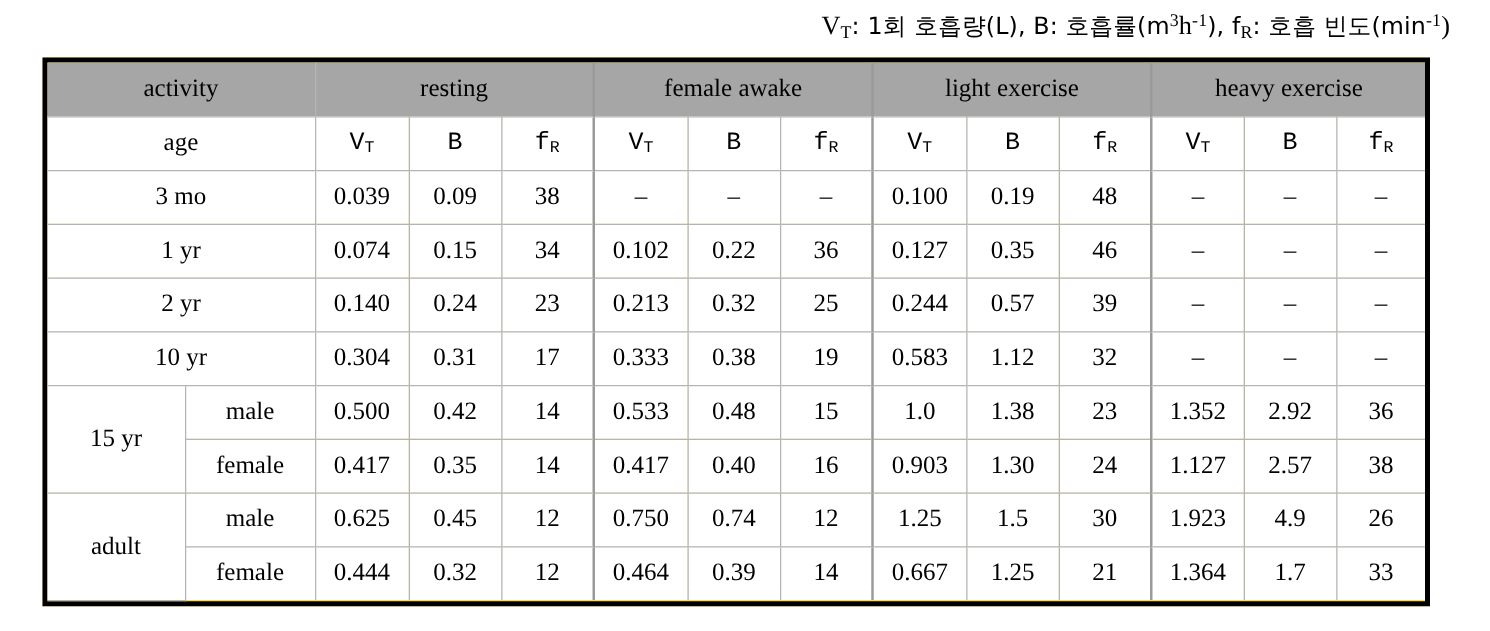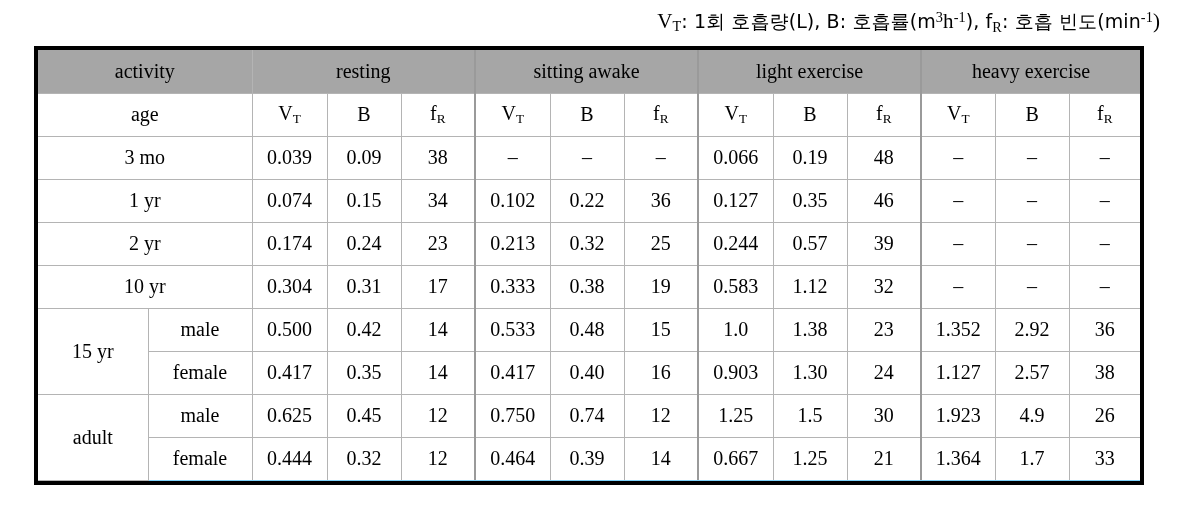--- a/index.html
+++ b/index.html
@@ -39,21 +39,21 @@
   .kr { font-family: "DejaVu Sans", "Liberation Sans", sans-serif; font-size: 19px; }
 
   
   .table-wrap {
     position: absolute;
     left: 34px;
     top: 46px;
     width: 1110px;
     border: 4px solid #000000;
     box-sizing: border-box;
-    background: #7dd3fc;
+    background: #fde047;
   }
   table.main {
     border-collapse: collapse;
     width: 100%;
     table-layout: fixed;
   }
   table.main td, table.main th {
     border: 1px solid #b4b4b4;
     font-weight: normal;
     text-align: center;
@@ -74,20 +74,21 @@
   table.main tr:last-child > td { border-bottom: none; }
 
   .hdr-group {
     background: #a6a6a6 !important;
     height: 45px;
     font-size: 21px;
   }
   .hdr-sub {
     height: 45px;
     font-size: 21px;
+    font-family: Liberation Mono, monospace;
   }
   .age-head { font-size: 21px; }
 
   .grp-sep { border-left: 2px solid #9a9a9a !important; }
   .grp-sep-first { border-left: none !important; }
 
   td.agecell { font-size: 21px; }
   td.sexcell { font-size: 21px; }
   .num { font-size: 20px; }
   .dash { font-size: 20px; }
@@ -119,21 +120,21 @@
           <col style="width:74px">
         <col style="width:74px">
           <col style="width:74px">
           <col style="width:71px">
       </colgroup>
       <tbody id="tbody-root">
 
       <tr>
             <th class="hdr-group" colspan="2">activity</th>
             <th class="hdr-group grp-sep-first" colspan="3">resting</th>
-            <th class="hdr-group grp-sep" colspan="3">sitting awake</th>
+            <th class="hdr-group grp-sep" colspan="3">female awake</th>
             <th class="hdr-group grp-sep" colspan="3">light exercise</th>
             <th class="hdr-group grp-sep" colspan="3">heavy exercise</th>
           </tr>
           <tr>
             <th class="age-head" colspan="2">age</th>
             <th class="hdr-sub grp-sep-first"><span>V<sub class="vsub">T</sub></span></th>
             <th class="hdr-sub "><span>B</span></th>
             <th class="hdr-sub "><span>f<sub class="vsub">R</sub></span></th>
             <th class="hdr-sub grp-sep"><span>V<sub class="vsub">T</sub></span></th>
             <th class="hdr-sub "><span>B</span></th>
@@ -146,21 +147,21 @@
             <th class="hdr-sub "><span>f<sub class="vsub">R</sub></span></th>
           </tr>
           <tr>
             <td class="agecell" colspan="2">3 mo</td>
             <td class="num grp-sep-first">0.039</td>
             <td class="num">0.09</td>
             <td class="num">38</td>
             <td class="dash grp-sep">–</td>
             <td class="dash">–</td>
             <td class="dash">–</td>
-            <td class="num grp-sep">0.066</td>
+            <td class="num grp-sep">0.100</td>
             <td class="num">0.19</td>
             <td class="num">48</td>
             <td class="dash grp-sep">–</td>
             <td class="dash">–</td>
             <td class="dash">–</td>
           </tr>
           <tr>
             <td class="agecell" colspan="2">1 yr</td>
             <td class="num grp-sep-first">0.074</td>
             <td class="num">0.15</td>
@@ -170,21 +171,21 @@
             <td class="num">36</td>
             <td class="num grp-sep">0.127</td>
             <td class="num">0.35</td>
             <td class="num">46</td>
             <td class="dash grp-sep">–</td>
             <td class="dash">–</td>
             <td class="dash">–</td>
           </tr>
           <tr>
             <td class="agecell" colspan="2">2 yr</td>
-            <td class="num grp-sep-first">0.174</td>
+            <td class="num grp-sep-first">0.140</td>
             <td class="num">0.24</td>
             <td class="num">23</td>
             <td class="num grp-sep">0.213</td>
             <td class="num">0.32</td>
             <td class="num">25</td>
             <td class="num grp-sep">0.244</td>
             <td class="num">0.57</td>
             <td class="num">39</td>
             <td class="dash grp-sep">–</td>
             <td class="dash">–</td>

